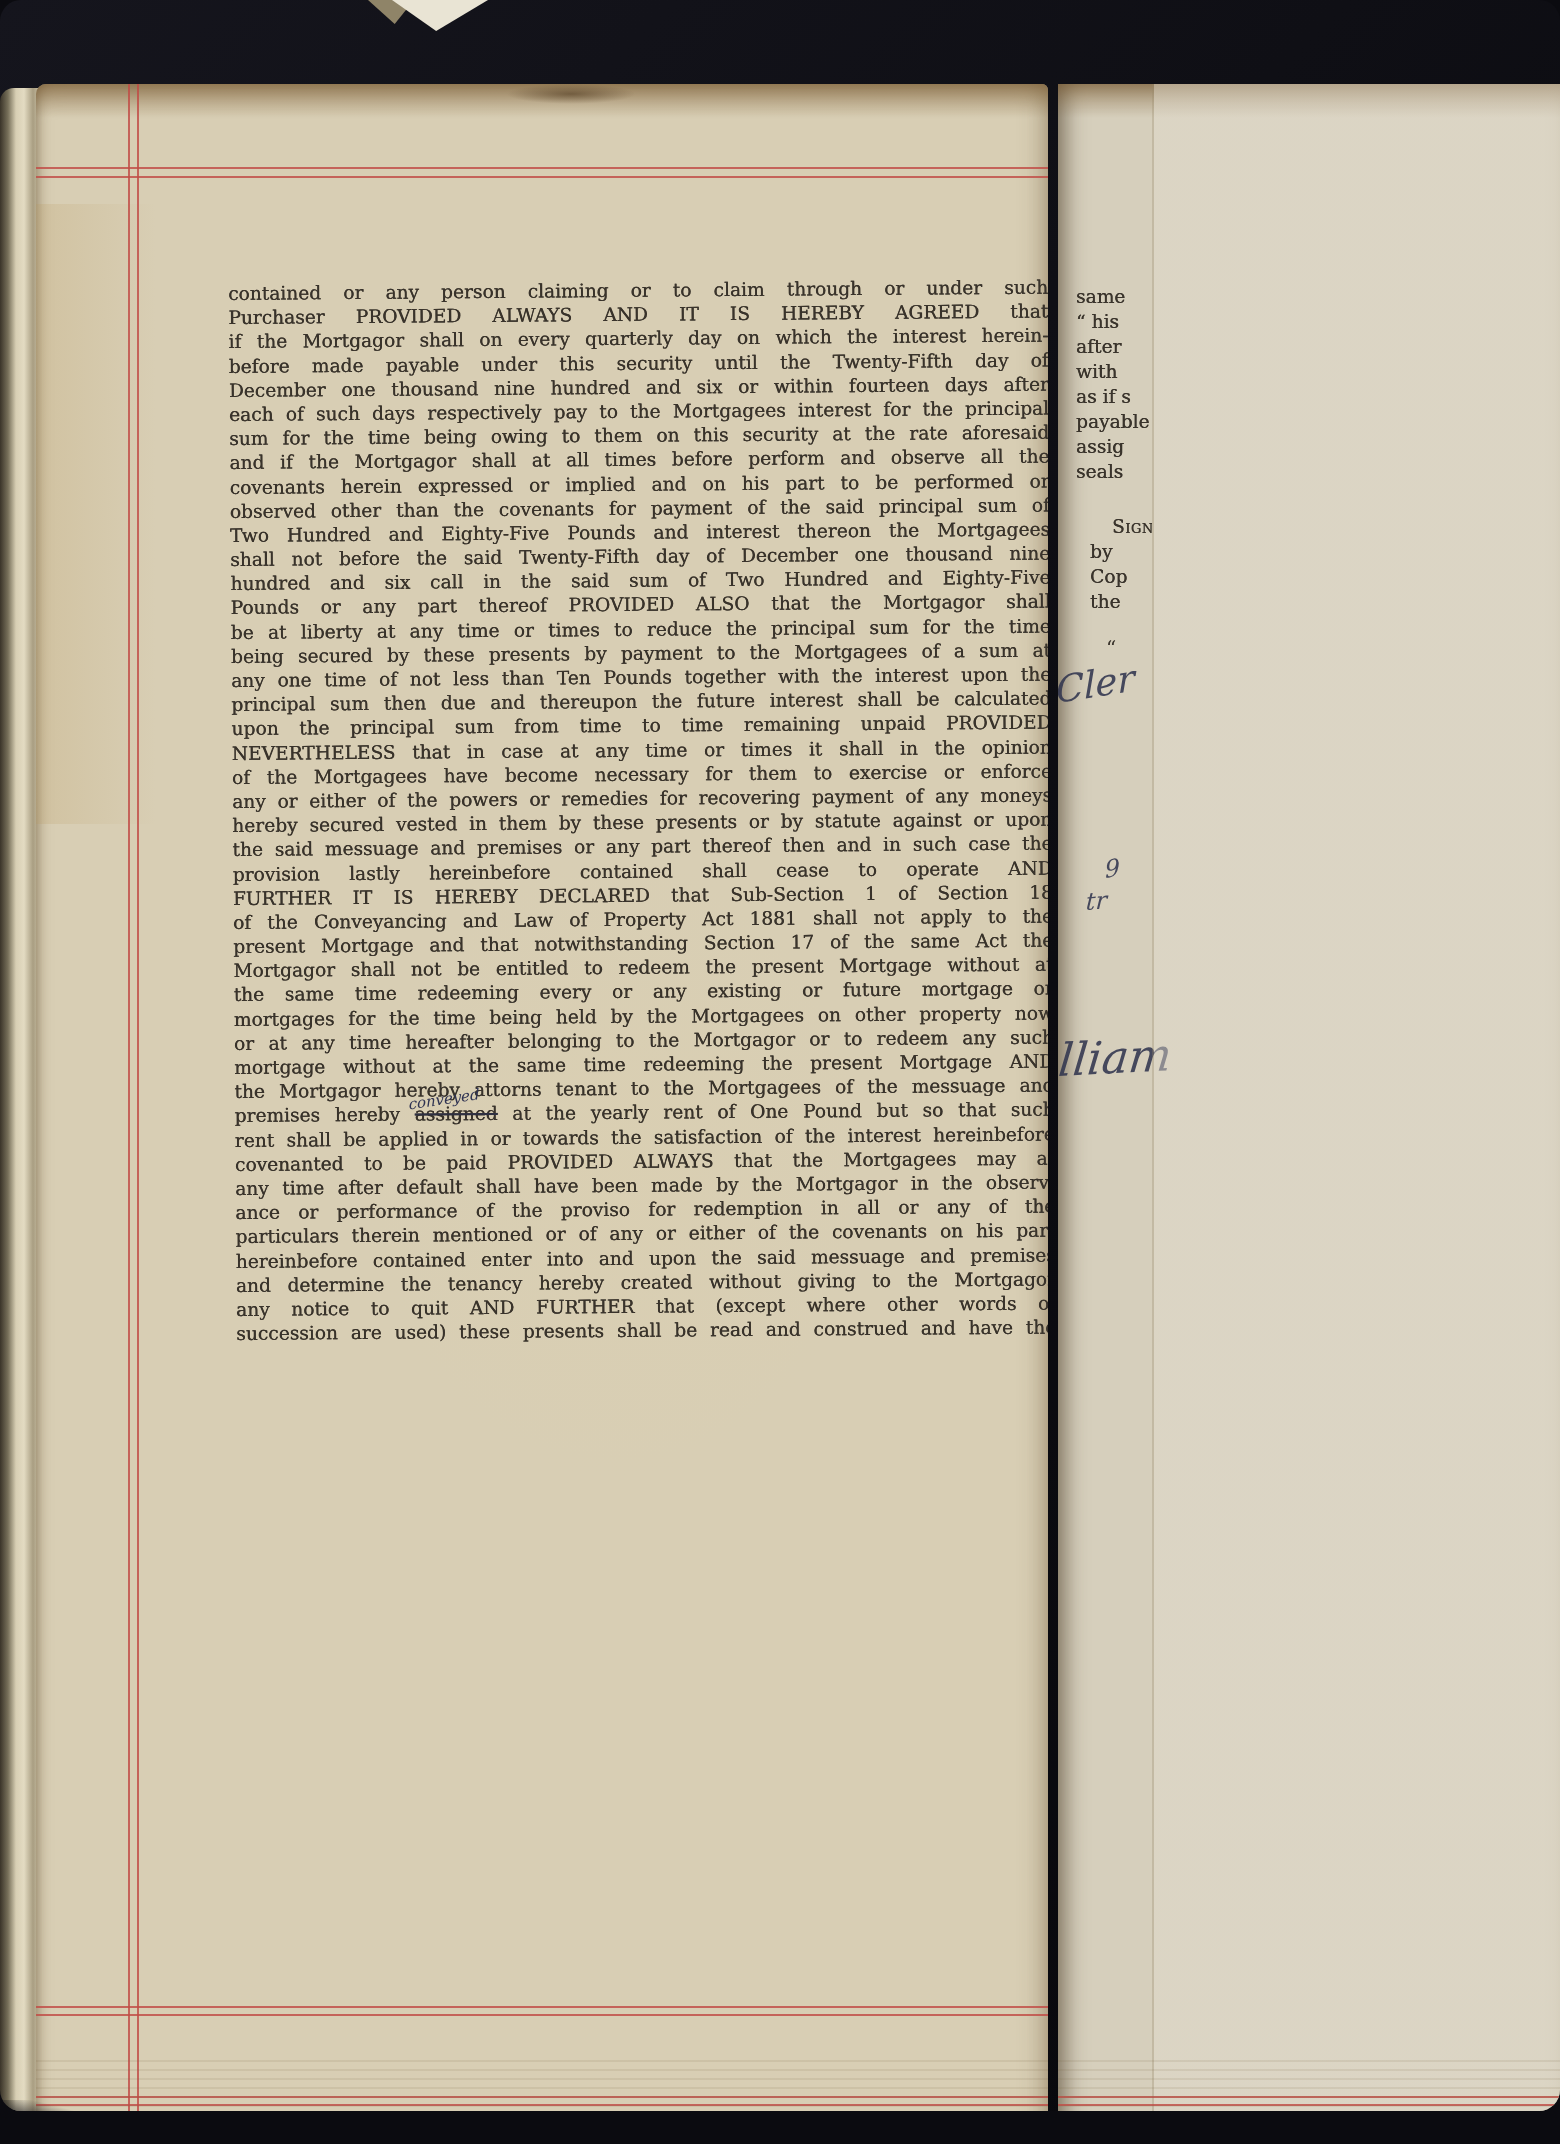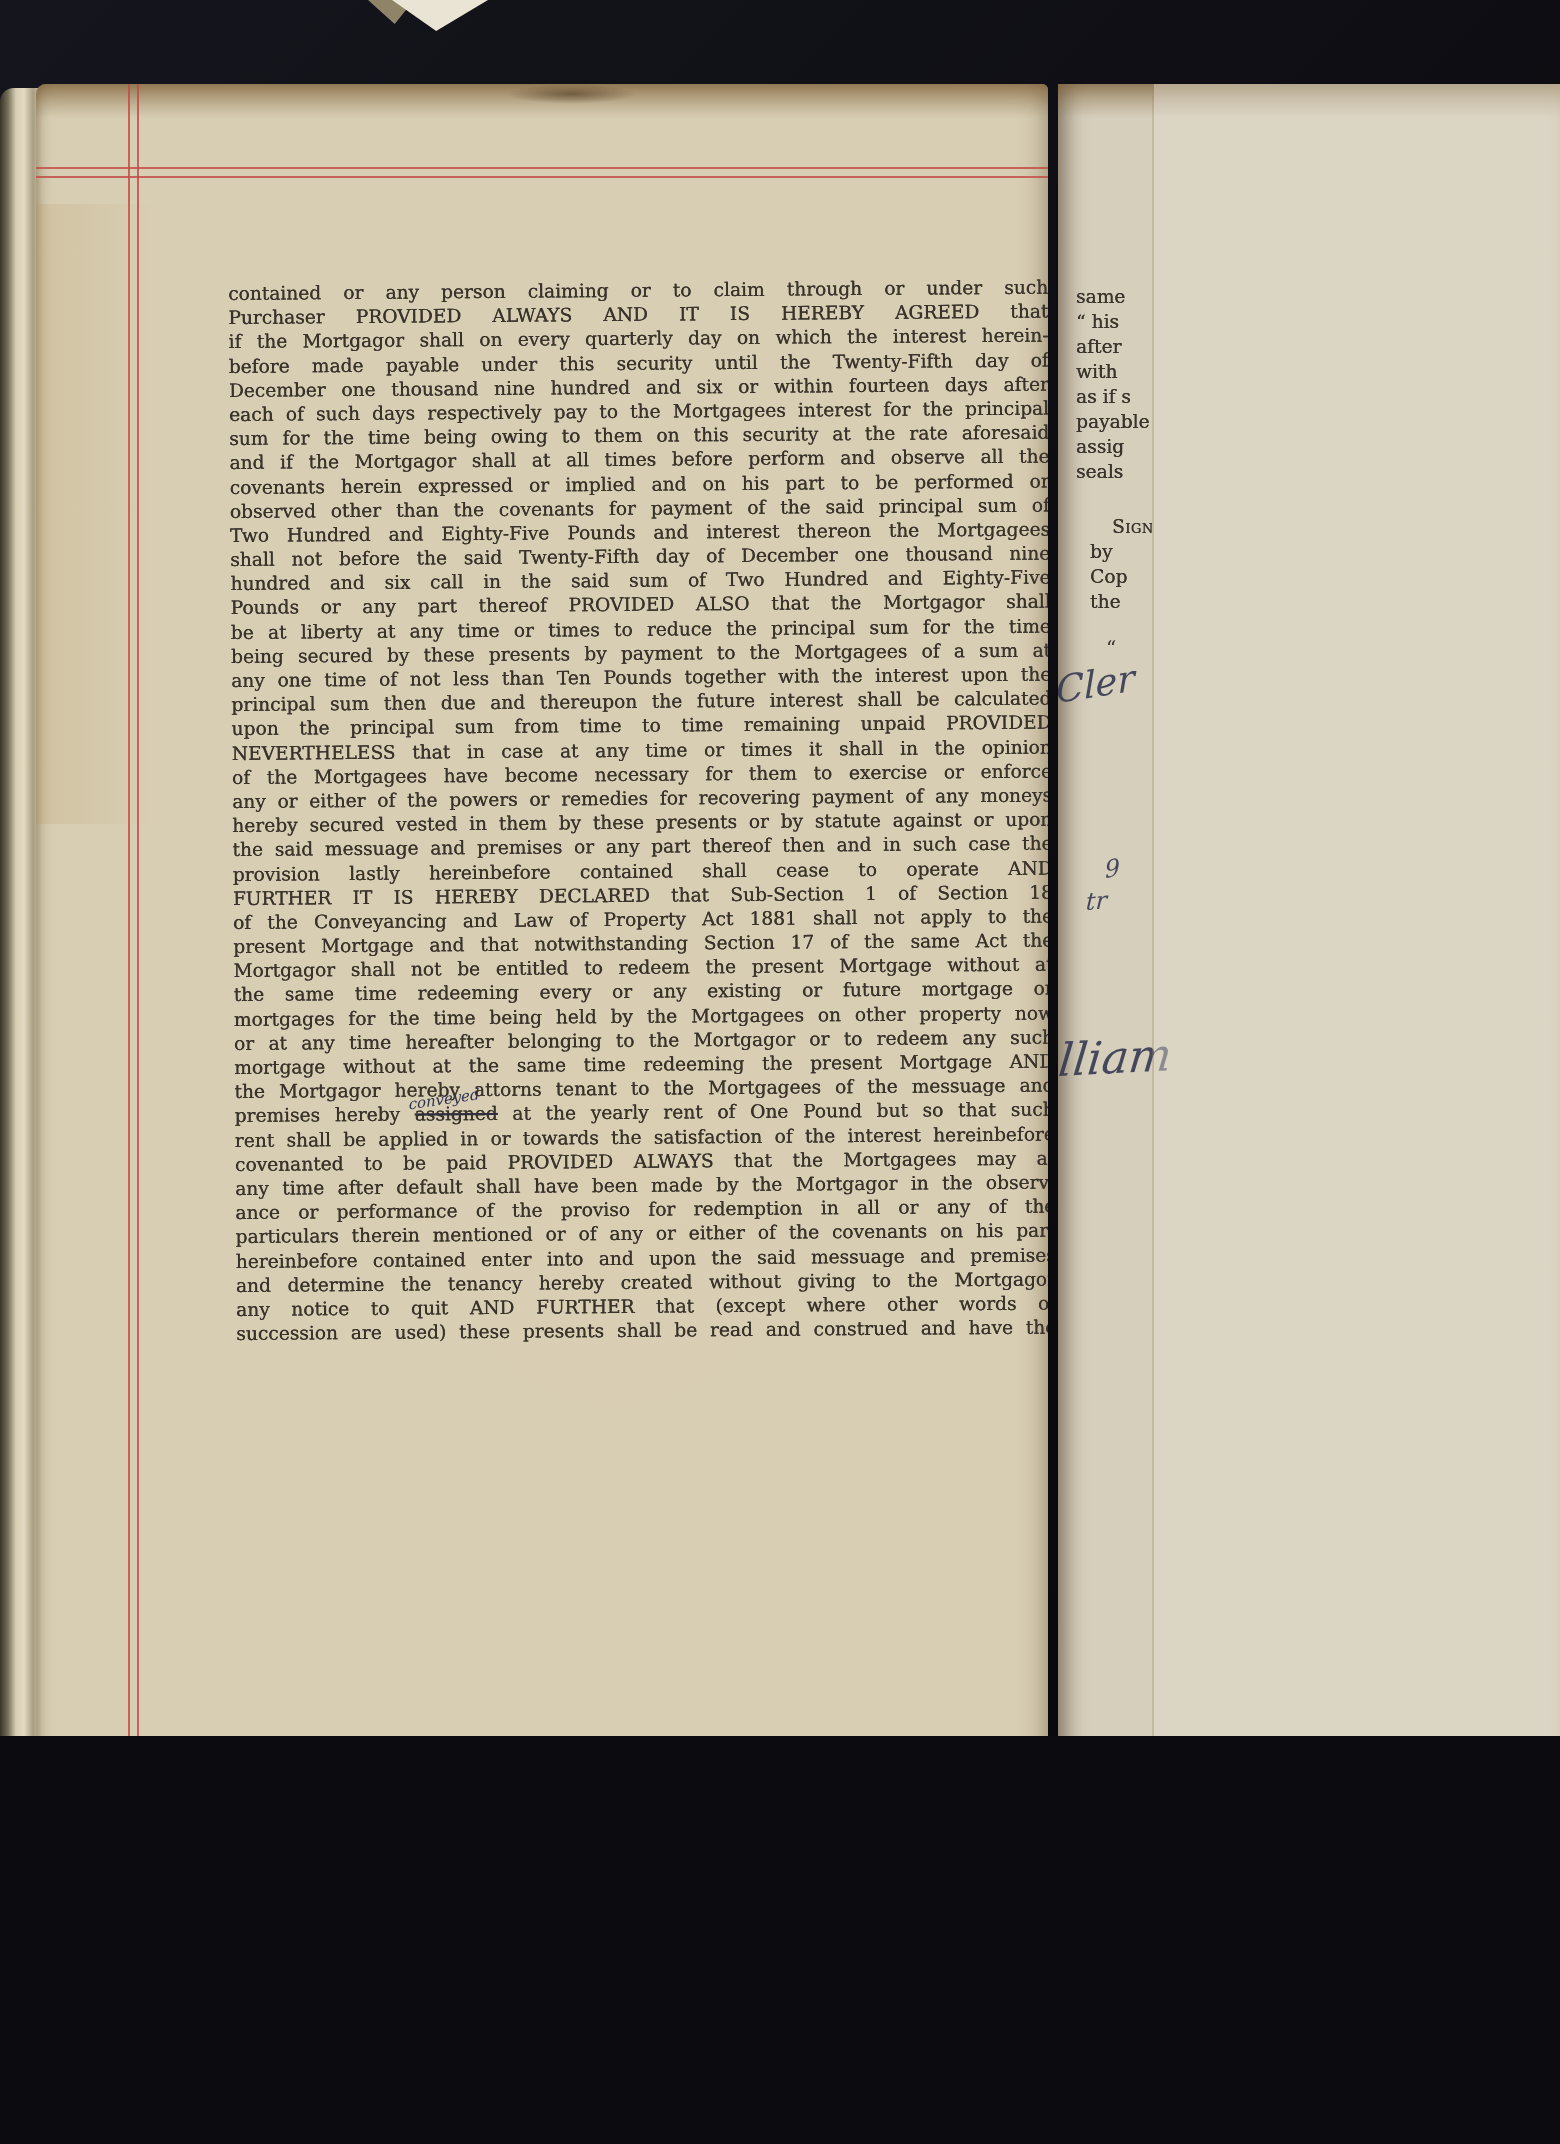--- a/index.html
+++ b/index.html
@@ -1,18 +1,18 @@
 <!DOCTYPE html>
 <html><head>
 <meta charset="utf-8">
 <style>
   html,body{margin:0;padding:0;background:#0b0b10;}
-  .scene{position:relative;width:1560px;height:1736px;overflow:hidden;
+  .scene{position:relative;width:1560px;height:2111px;overflow:hidden;
          background:linear-gradient(135deg,#15151d 0%,#0c0c11 55%,#08080c 100%);
-         font-family:"DejaVu Serif", serif;}
+         font-family:"DejaVu Serif", serif;border-radius:21px;}
   .abs{position:absolute;}
 
   
   .tri-shadow{left:368px;top:0;width:46px;height:24px;background:#8f8468;
               clip-path:polygon(0 0,100% 0,58% 100%);}
   .tri-light{left:392px;top:0;width:96px;height:31px;background:#e9e4d4;
              clip-path:polygon(0 0,100% 0,46% 100%);}
 
   
   .left-edges{left:0;top:88px;width:40px;height:2056px;border-radius:14px 0 0 0;

